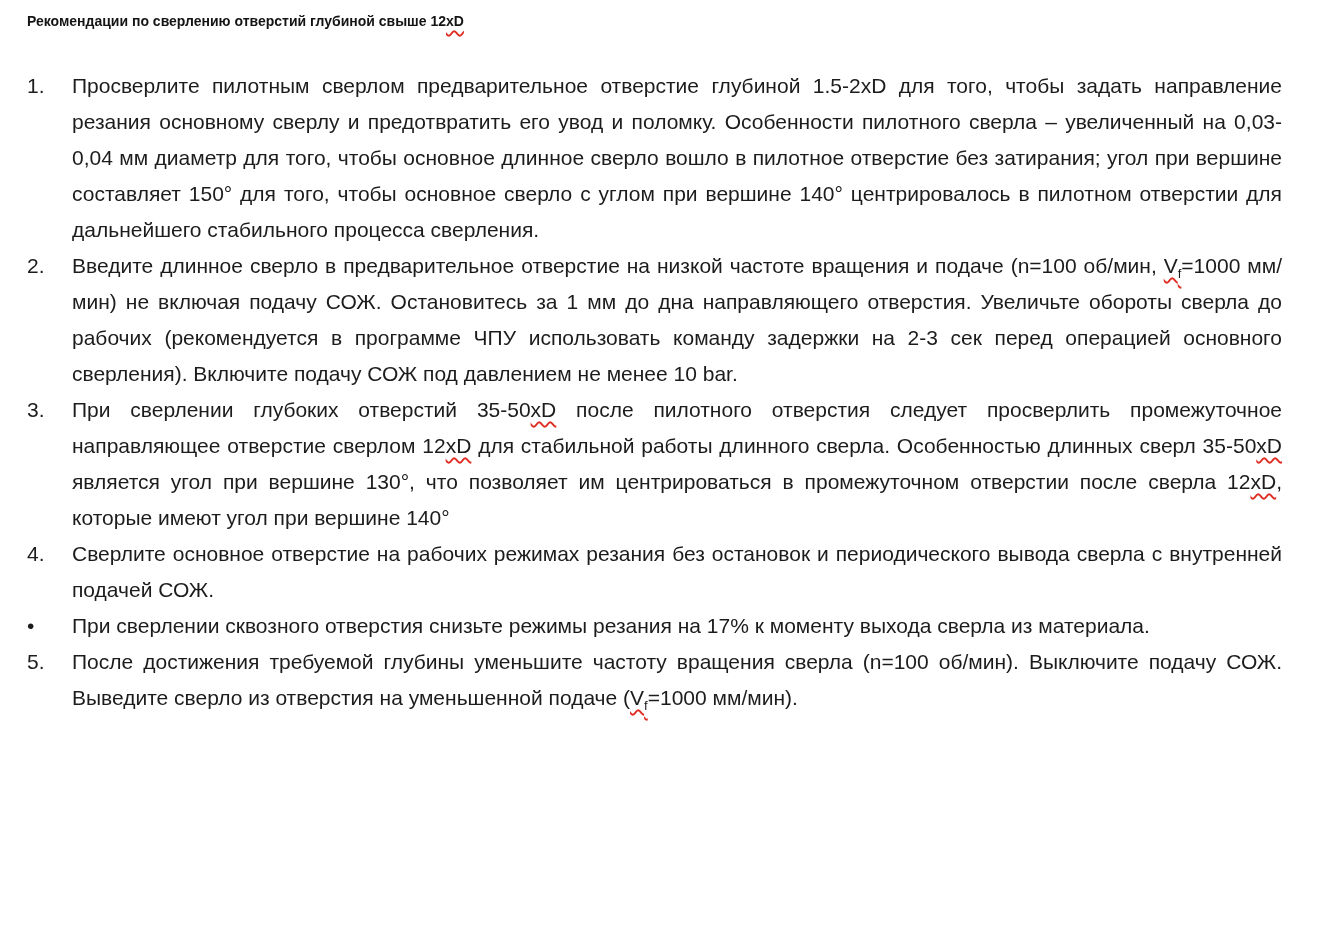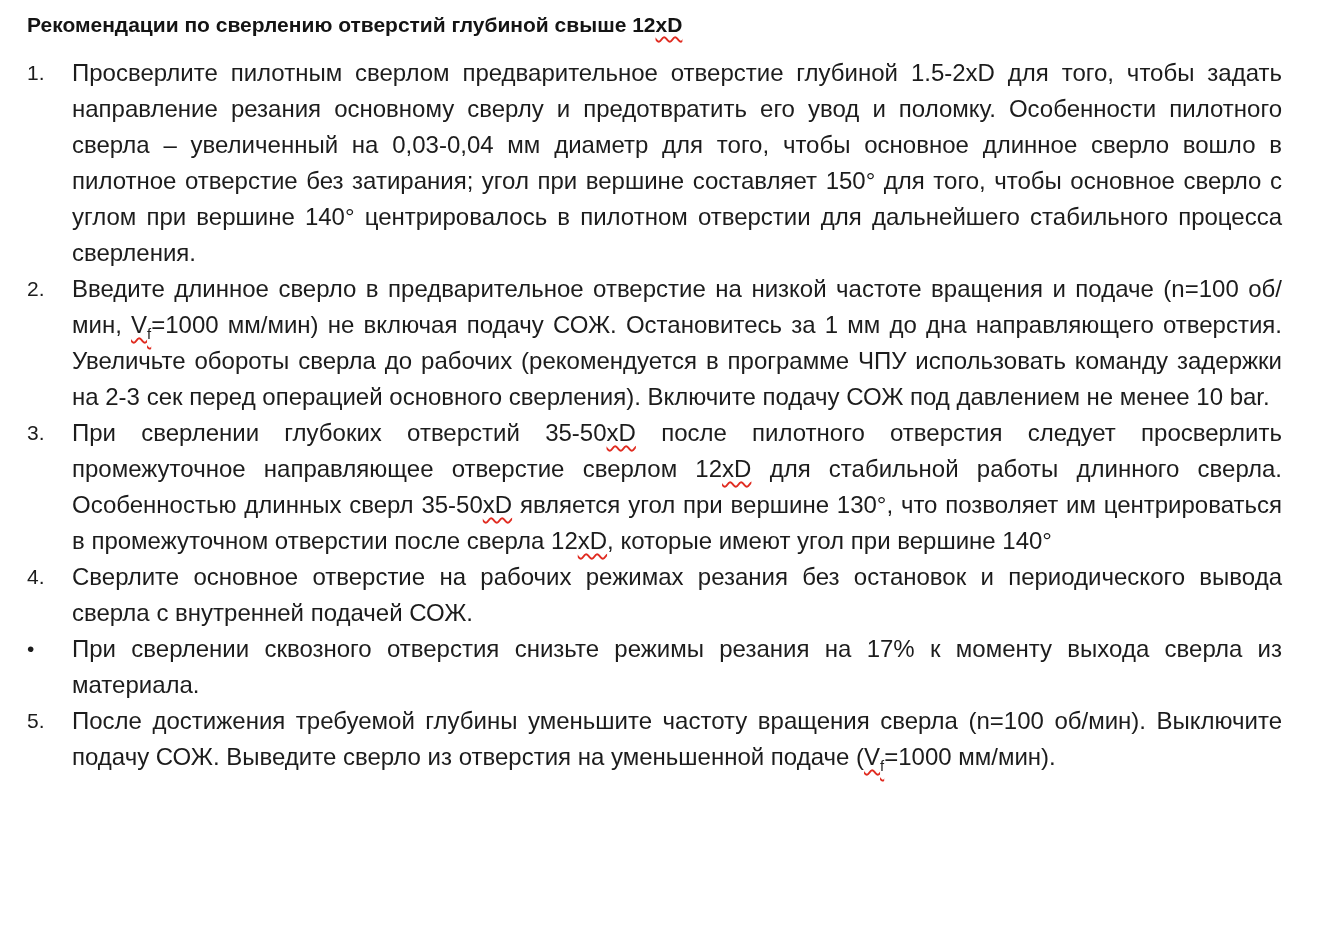--- a/index.html
+++ b/index.html
@@ -12,41 +12,41 @@
     color: #1c1c1c;
   }
   .page {
     box-sizing: border-box;
     width: 1334px;
     min-height: 928px;
     padding: 13px 52px 10px 27px;
     background: #ffffff;
   }
   .doc-title {
-    font-size: 21px;
+    font-size: 14px;
     font-weight: bold;
-    margin: 0 0 18px 0;
+    margin: 0 0 39px 0;
     color: #141414;
   }
   .rec-list {
     display: block;
   }
   .item {
     display: flex;
     align-items: flex-start;
   }
   .marker {
     flex: 0 0 45px;
     font-size: 21px;
     line-height: 36px;
     color: #1c1c1c;
   }
   .body-text {
     flex: 1 1 auto;
-    font-size: 24px;
+    font-size: 21px;
     line-height: 36px;
     text-align: justify;
     color: #1c1c1c;
   }
   .body-text sub {
     font-size: 0.62em;
     line-height: 0;
   }
   .sq {
     text-decoration-line: underline;

